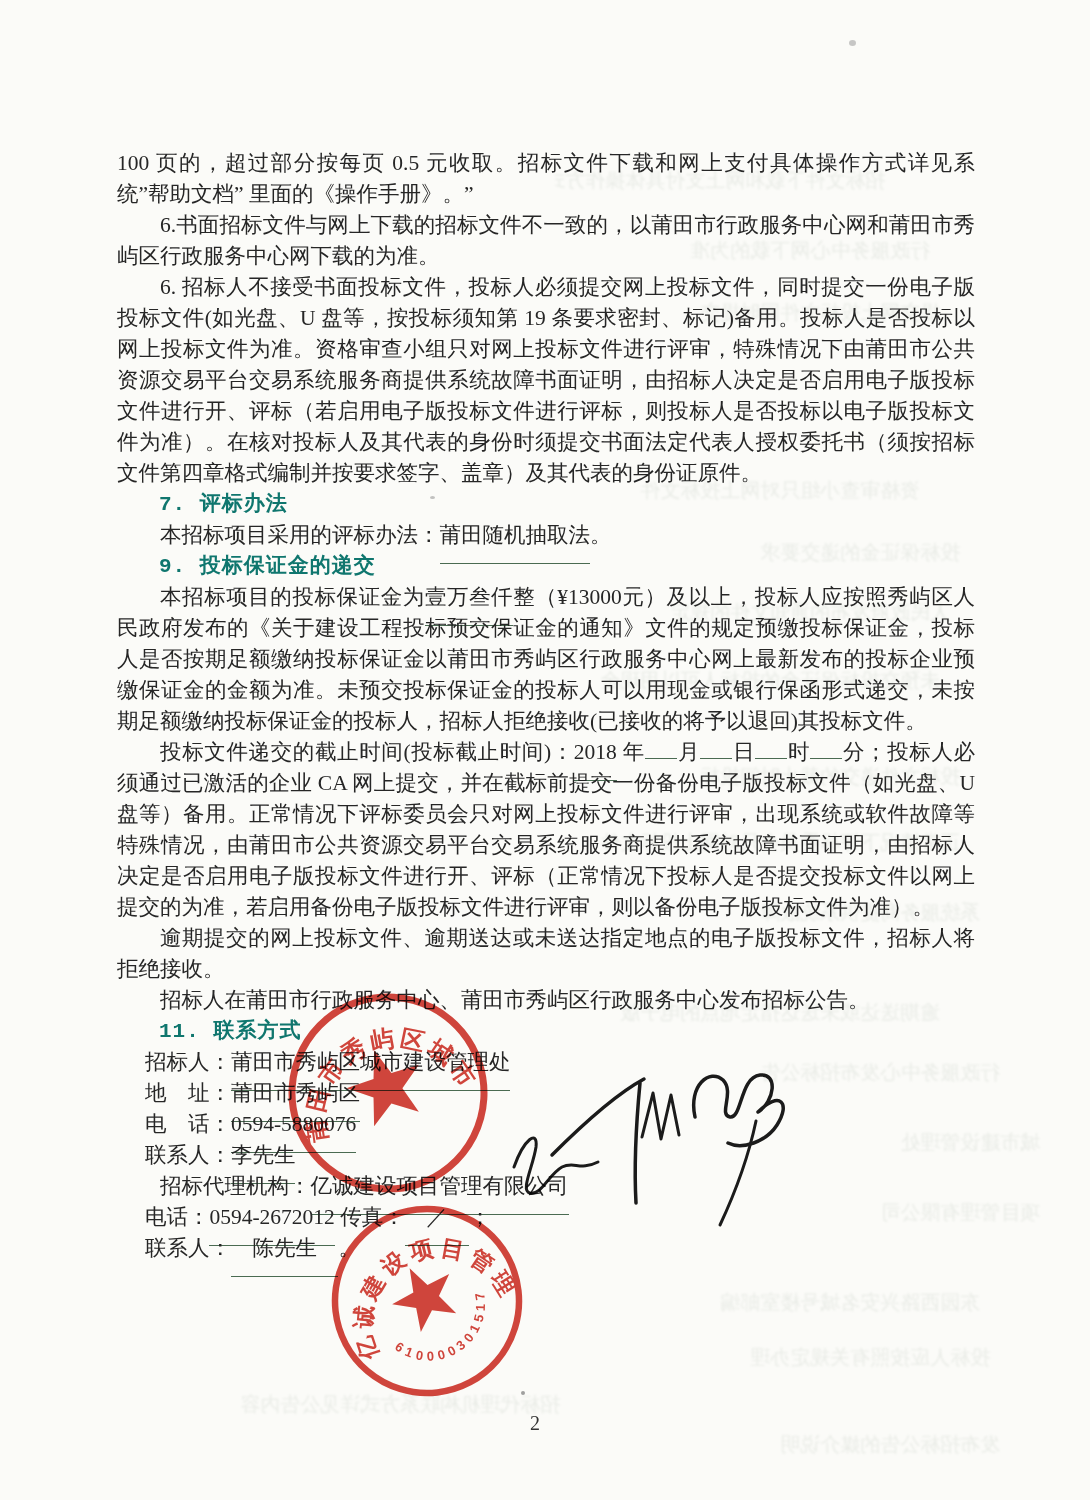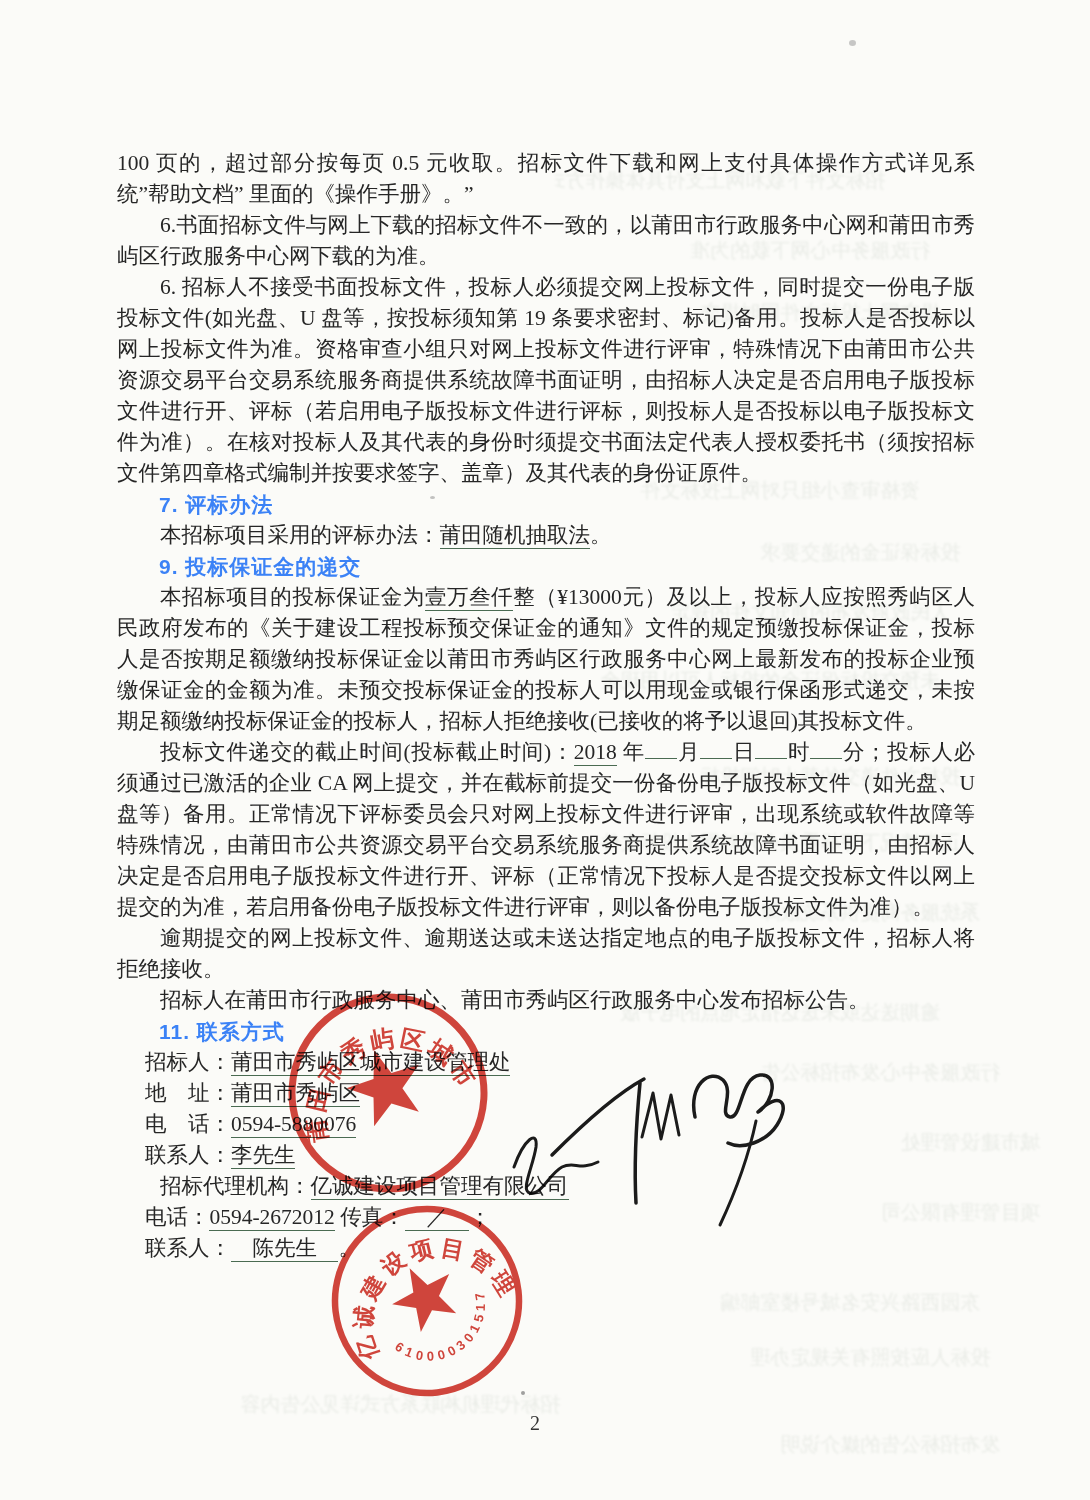--- a/index.html
+++ b/index.html
@@ -14,24 +14,24 @@
     font-size:21.5px; line-height:31px;
     text-align:justify; text-justify:inter-character;
     z-index:2;
   }
   .para{margin:0; text-indent:2em;}
   .para.noindent{text-indent:0;}
   .para.contact{text-indent:1.3em;}
   .para.contact.deep{text-indent:2em;}
   .heading{
     margin:0; text-indent:2em; font-weight:bold;
-    font-family:Liberation Sans, sans-serif;
-    font-size:21px; letter-spacing:1px; color:#3b82f6;
+    font-family:Liberation Mono, monospace;
+    font-size:21px; letter-spacing:1px; color:#0f766e;
   }
-  .u{border-bottom:1.6px solid #4a6b52; padding-bottom:1px;margin-top:20px;}
+  .u{border-bottom:1.6px solid #4a6b52; padding-bottom:16px;margin-top:20px;}
   .blank{
     display:inline-block; width:1.5em; height:0.95em;
     border-bottom:1.6px solid #4a6b52; vertical-align:baseline;
   }
   .bleed-layer{position:absolute; inset:0; z-index:1;}
   .bleed{
     position:absolute; transform:scaleX(-1);
     color:#7f917f; opacity:0.14; filter:blur(0.8px);
     font-size:20px; line-height:24px; white-space:nowrap; overflow:hidden;
     font-family:"Liberation Serif","DejaVu Serif",serif;

